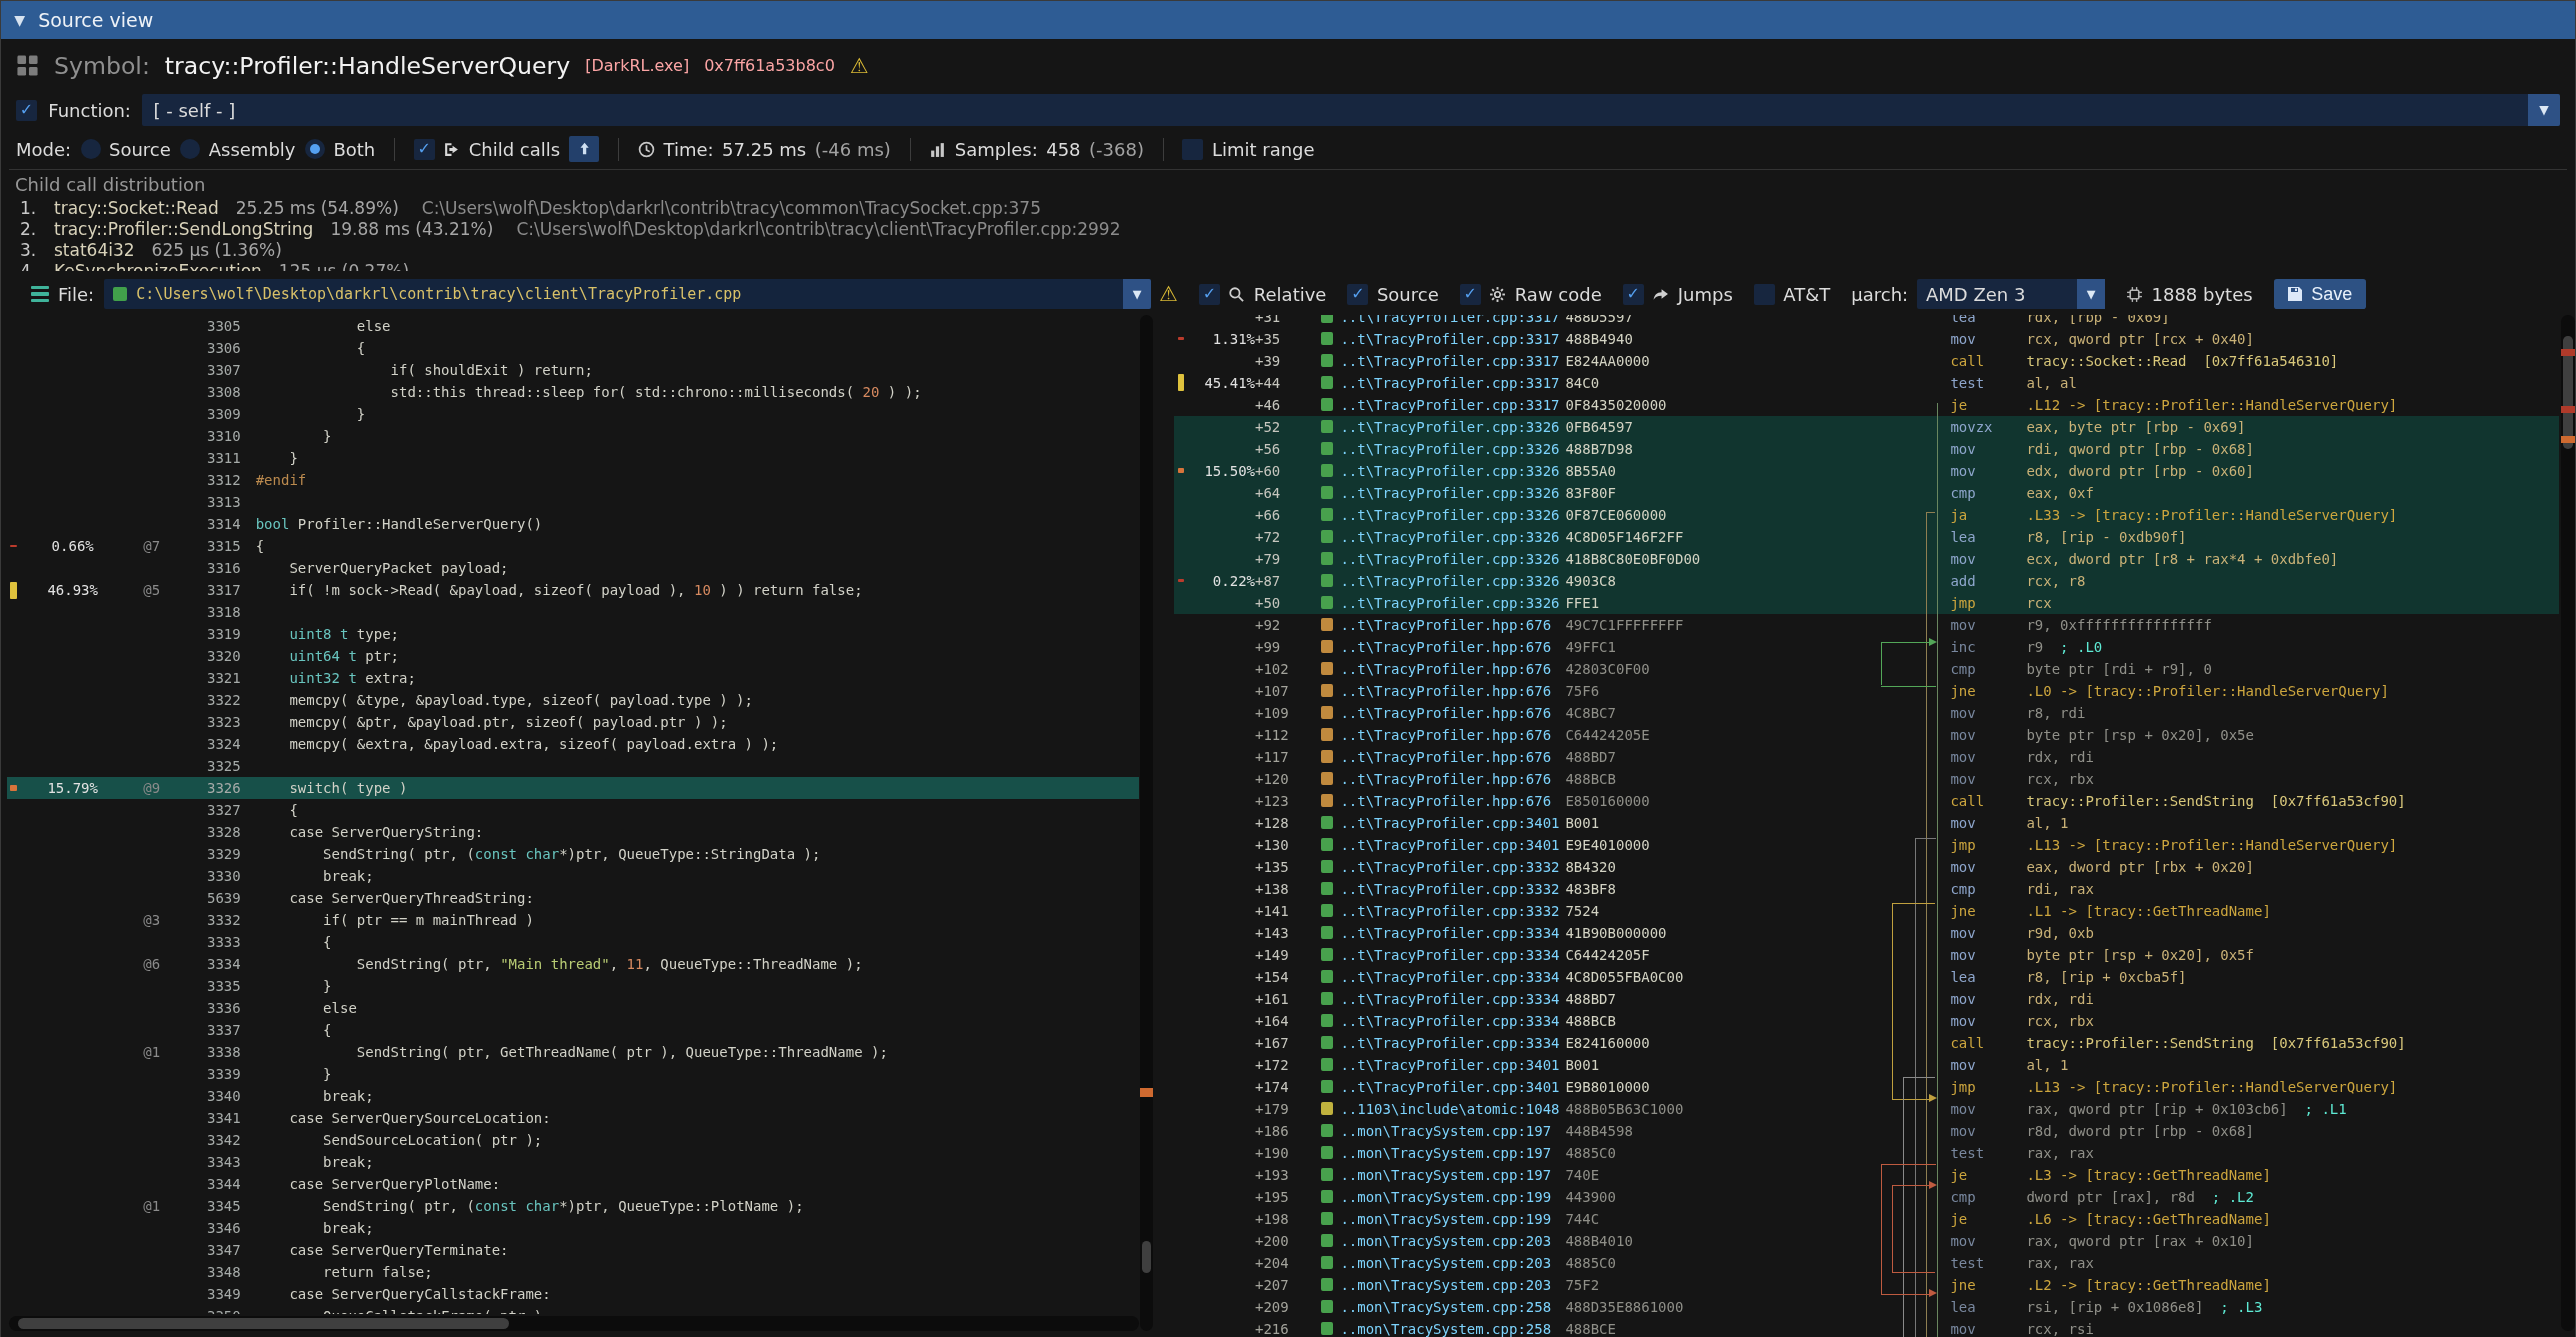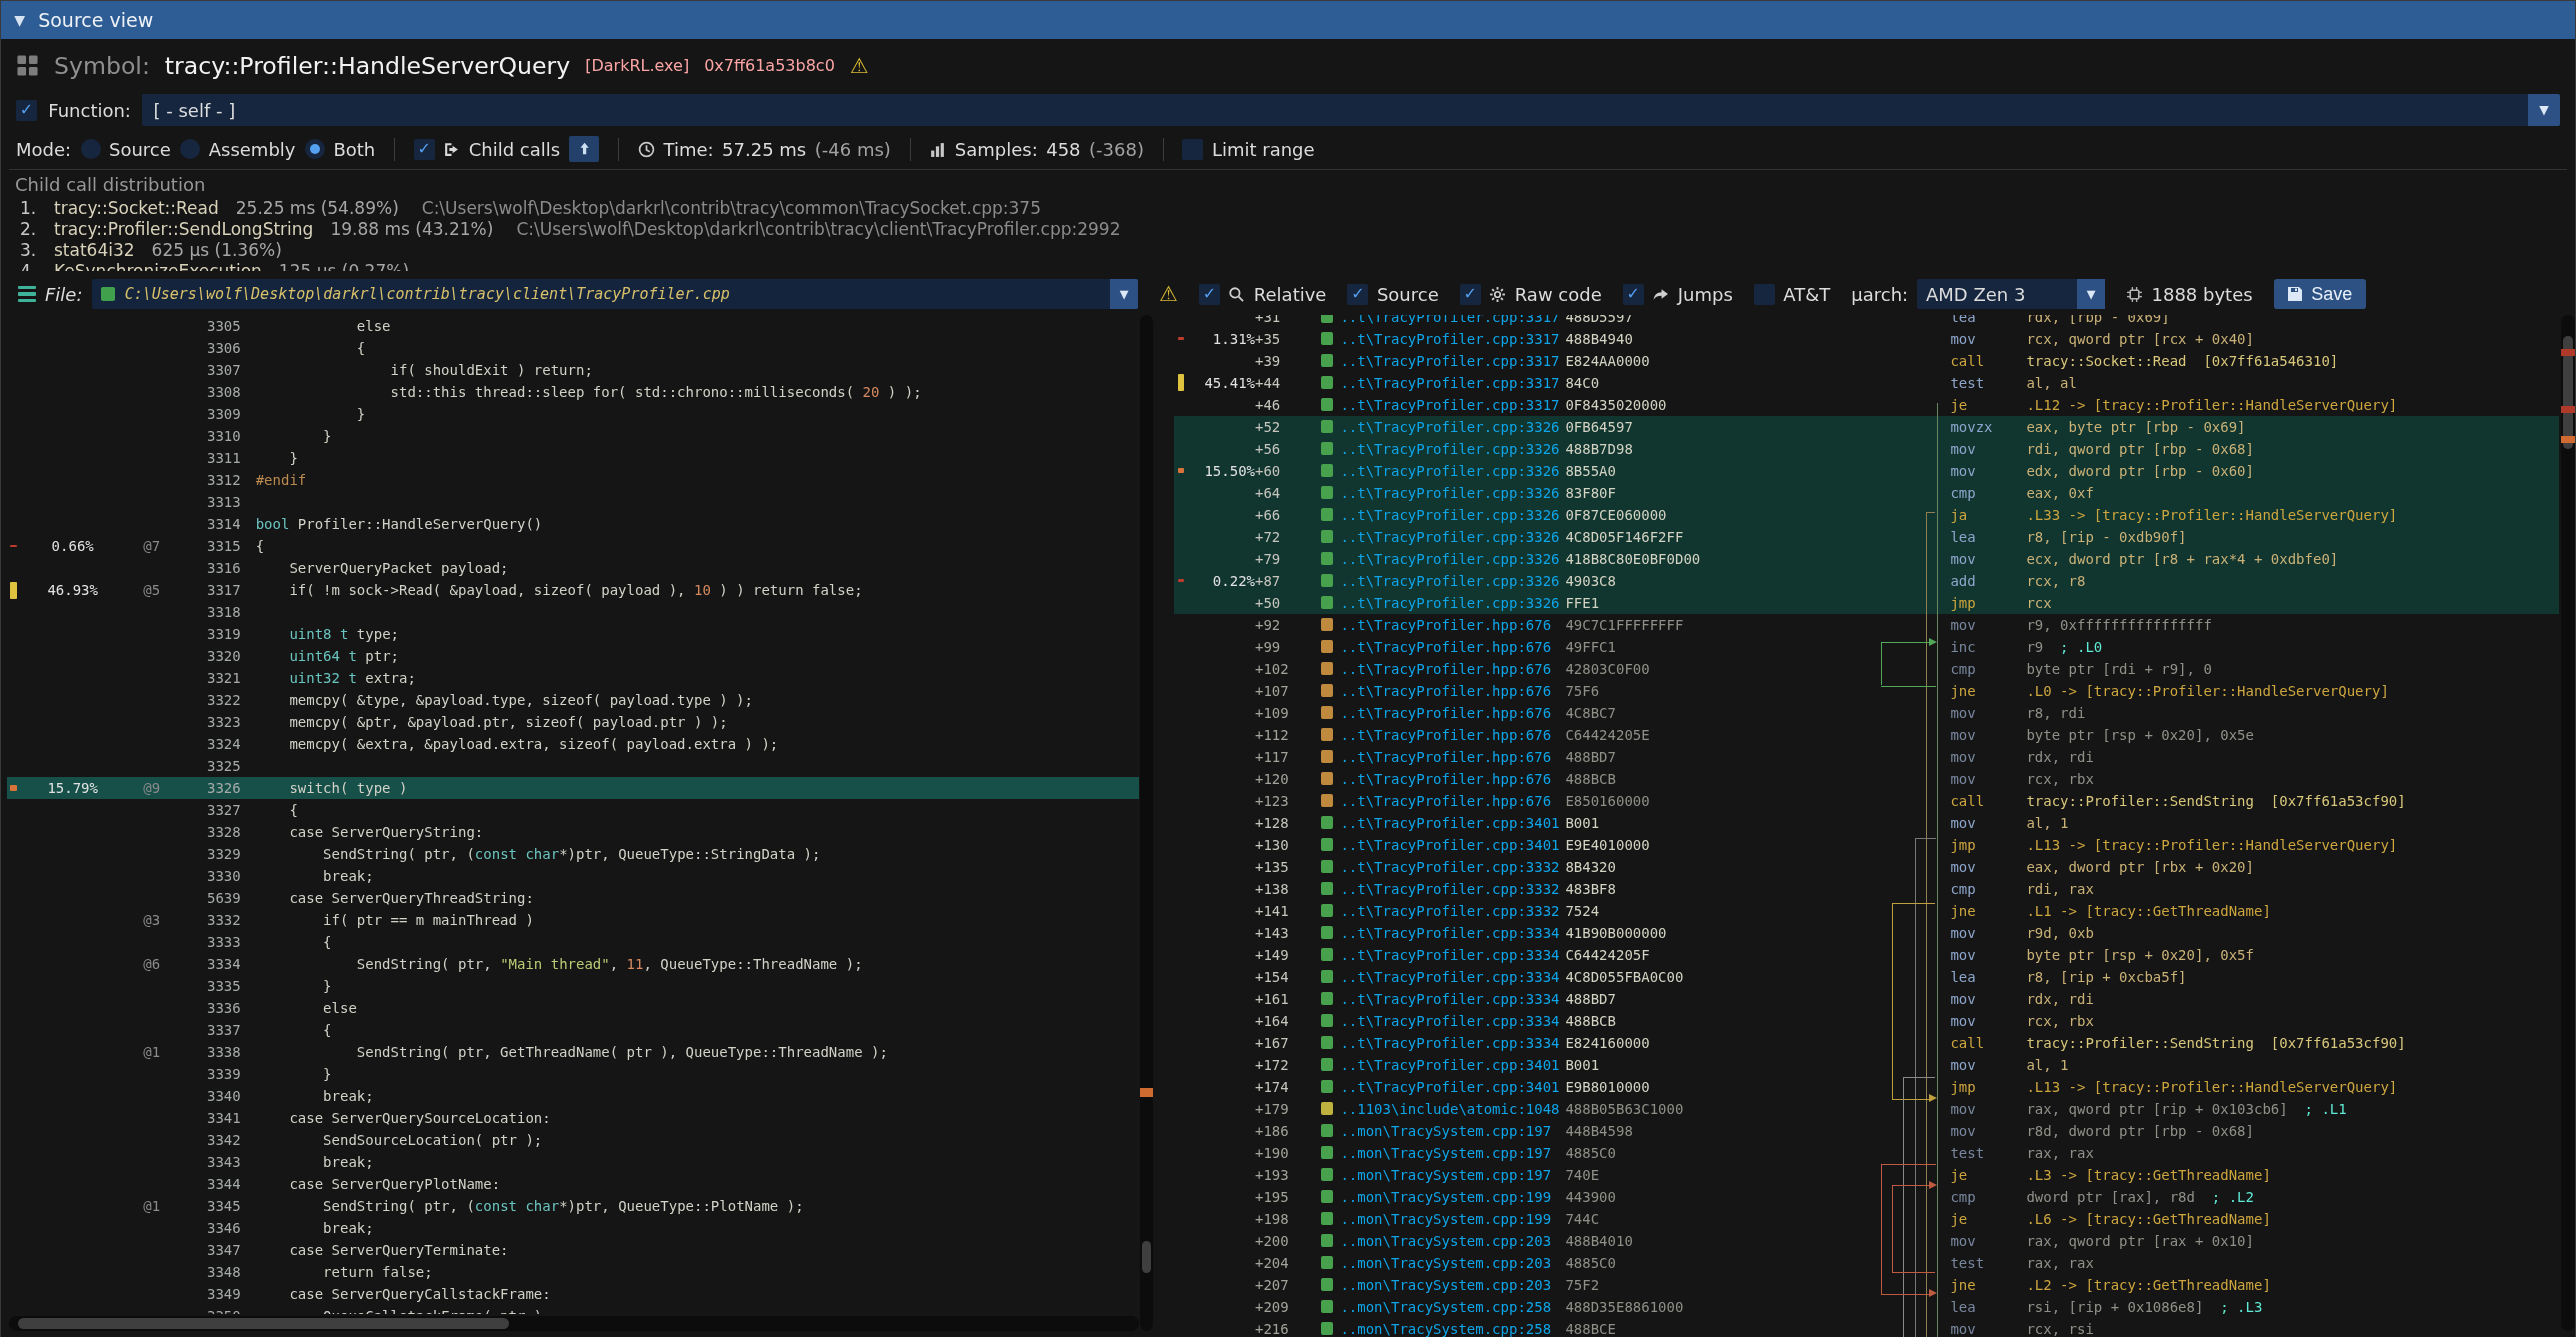--- a/index.html
+++ b/index.html
@@ -51,22 +51,22 @@
   .child-box{position:absolute;left:0;top:172px;right:0;height:98px;overflow:hidden;}
   .cc-head{color:#979797;font-size:18px;padding-left:14px;height:24.6px;line-height:24.6px;}
   .cc-row{display:flex;align-items:center;height:21px;font-size:17px;padding-left:19px;}
   .cc-i{width:34px;color:#c9c9c9;}
   .cc-n{color:#d8d2ba;margin-right:17px;}
   .cc-t{color:#a6a6a6;margin-right:23px;}
   .cc-p{color:#8b8b8b;}
 
   
   .split-head{position:absolute;left:0;top:272px;right:0;height:42px;}
-  .file-bar{position:absolute;left:9px;top:0;width:1132px;height:42px;display:flex;
-    align-items:center;gap:9.4px;padding-left:7.6px;box-sizing:border-box;font-size:18px;font-style:italic;}
+  .file-bar{position:absolute;left:22px;top:0;width:1132px;height:42px;display:flex;
+    align-items:center;gap:9.4px;padding-left:7.6px;box-sizing:border-box;font-size:18px;}
   .burger{display:flex;flex-direction:column;gap:2.8px;}
   .burger span{width:18px;height:3.8px;border-radius:0.9px;background:#3fb39a;display:block;}
   .file-combo{flex:1;height:30px;background:#14243d;border-radius:1.9px;display:flex;align-items:center;
     gap:9.4px;position:relative;padding-left:9.4px;overflow:hidden;margin-right:3.8px;}
   .fsq{width:14px;height:14px;border-radius:1.9px;background:#41a04b;flex:none;}
   .fpath{font-family:"DejaVu Sans Mono",monospace;font-size:15px;color:#d9c169;white-space:nowrap;}
   .asm-toolbar{position:absolute;left:1158px;top:0;right:19px;height:42px;display:flex;
     align-items:center;gap:21px;font-size:18px;}
   .asm-toolbar .item{display:flex;align-items:center;gap:8.5px;white-space:nowrap;}
   .mini-combo{width:179px;height:30px;background:#17263f;border-radius:1.9px;display:flex;
@@ -92,21 +92,21 @@
     font-family:"DejaVu Sans Mono",monospace;font-size:14px;padding-left:15px;box-sizing:border-box;}
   .asm-list{margin-top:-9.4px;}
   .asm-row{display:grid;grid-template-columns:15px 66px 59px 26.4px 225px 149px 236px 76px 1fr;
     height:22px;align-items:center;}
   .asm-row.hl{background:#11352f;}
   .a-pct{text-align:right;color:#e2e2e2;}
   .a-off{text-align:left;color:#c6c6be;padding-right:3.8px;}
   .a-ico{display:flex;justify-content:center;}
   .a-ico span{width:12.3px;height:12.3px;border-radius:1.9px;display:block;}
   .ic-g{background:#48a14d;} .ic-o{background:#c08a3e;} .ic-y{background:#c0b23e;}
-  .a-loc{color:#0ea5e9;white-space:nowrap;overflow:hidden;}
+  .a-loc{color:#7dd3fc;white-space:nowrap;overflow:hidden;}
   .a-bytes{color:#d3d3c3;white-space:nowrap;}
   .a-mn{white-space:nowrap;}
   .mn-m{color:#8ea6cc;} .mn-j{color:#cda63e;}
   .a-ops{white-space:pre;overflow:hidden;}
   .op-o{color:#cab277;} .op-g{color:#cda63e;} .op-c{color:#d9c87b;}
   .op-m{color:#909089;} .op-cm{color:#5eead4;margin-top:37px;}
   .dim .a-bytes{color:#8f8f88;} .dim .mn-m{color:#79889f;} .dim .a-off{color:#a3a39b;}
 
   
   .ibar-wrap{display:flex;align-items:center;height:100%;padding-left:3.8px;box-sizing:border-box;}

